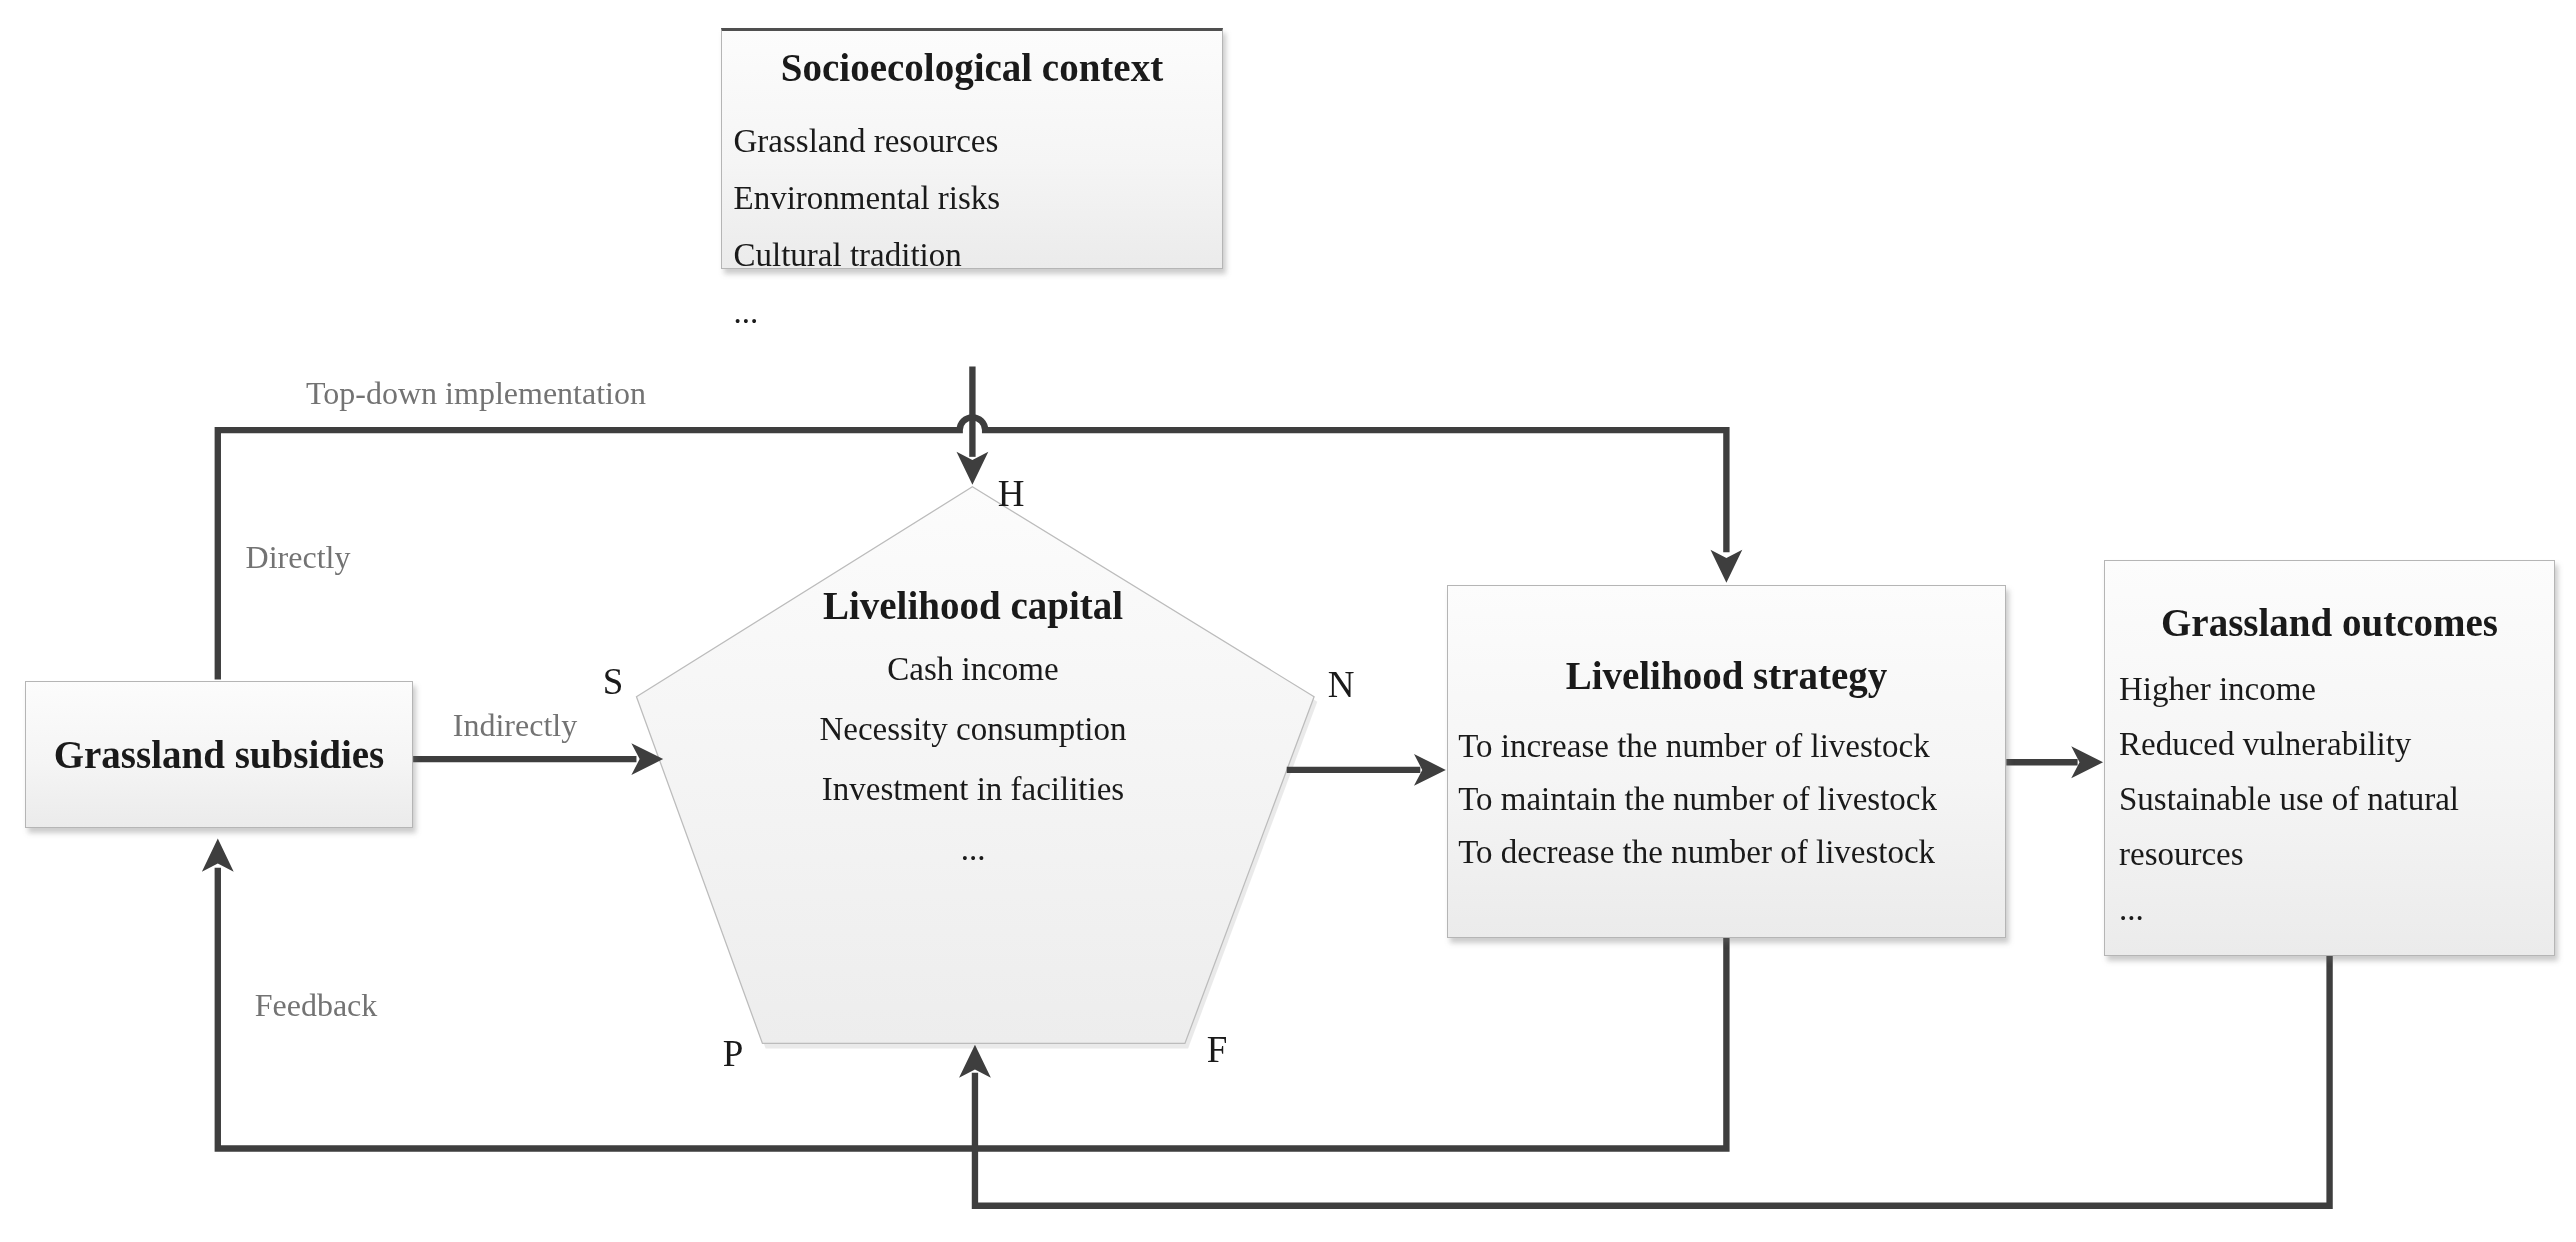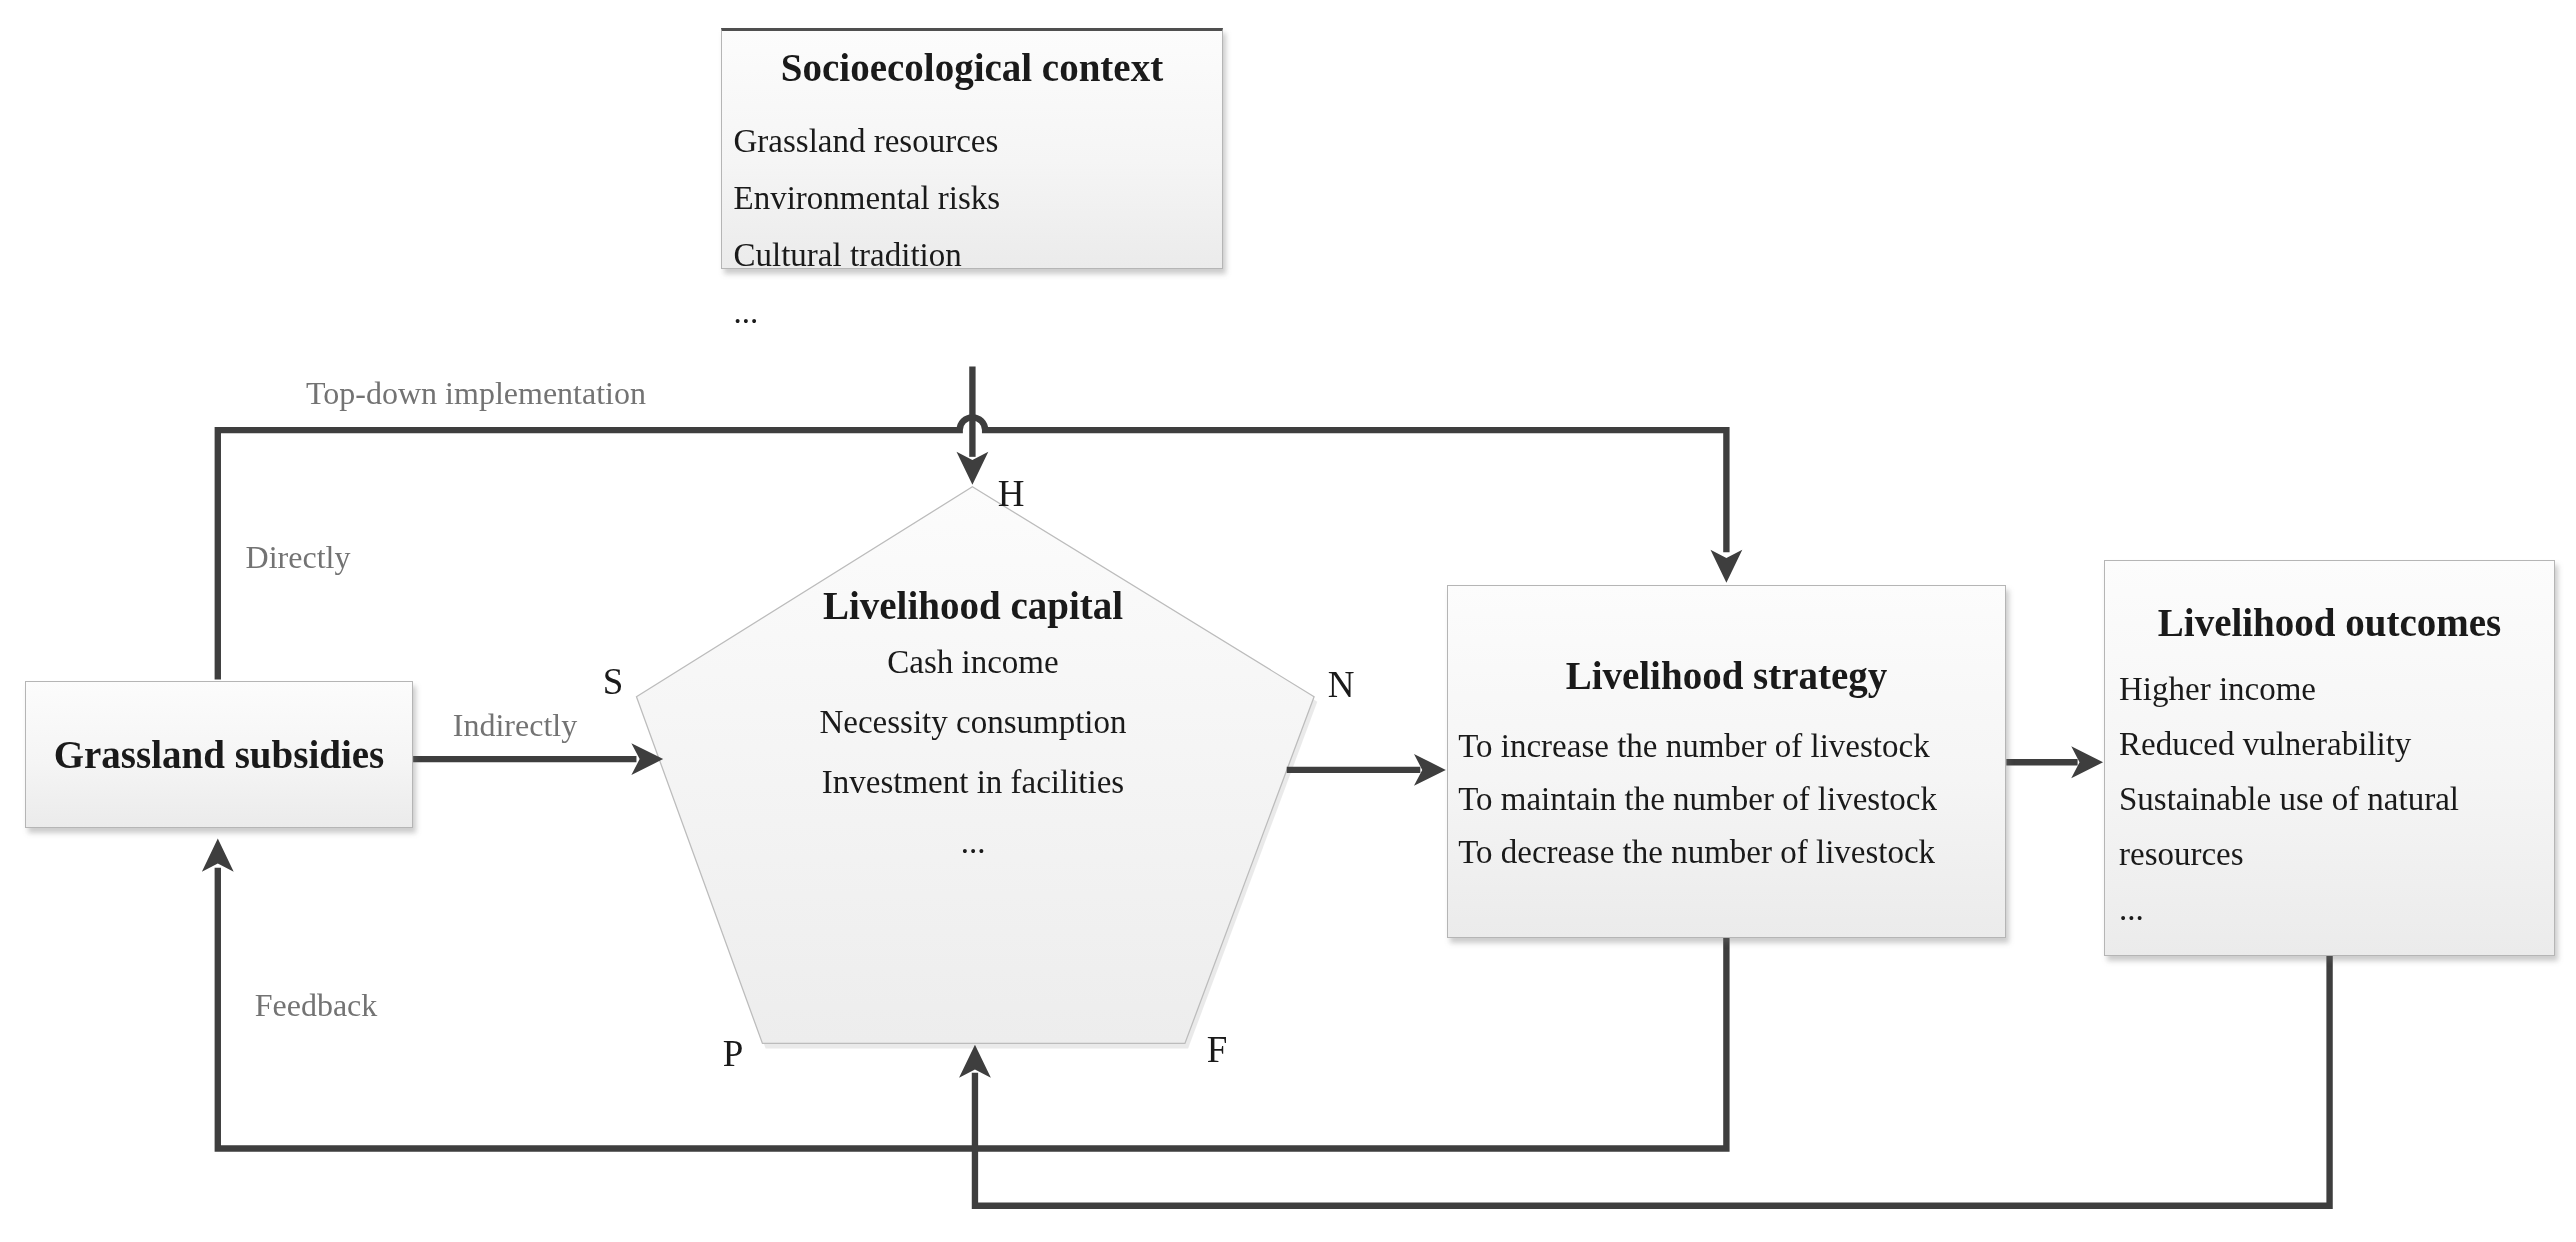--- a/index.html
+++ b/index.html
@@ -61,21 +61,21 @@
     left: 2104px; top: 560px; width: 451px; height: 396px;
     padding: 38px 14px 0 14px;
   }
   #outcomes-box .box-title { margin-bottom: 15.3px; }
   #outcomes-box .box-items { line-height: 55px; }
   #pentagon-text {
     position: absolute;
     left: 725px; top: 582px; width: 496px;
     text-align: center;
   }
-  #pentagon-text .box-title { margin-bottom: 2px; }
+  #pentagon-text .box-title { margin-bottom: 9px; }
   #pentagon-text .box-items { line-height: 60px; }
   .edge-label {
     position: absolute;
     font-size: 32px;
     white-space: nowrap;
     transform: translate(-50%, -50%);
     color: #737373;
   }
   .vertex-label {
     position: absolute;
@@ -155,21 +155,21 @@
   <div class="node-box" id="strategy-box">
     <div class="box-title">Livelihood strategy</div>
     <div class="box-items">
       <div class="item">To increase the number of livestock</div>
       <div class="item">To maintain the number of livestock</div>
       <div class="item">To decrease the number of livestock</div>
     </div>
   </div>
 
   <div class="node-box" id="outcomes-box">
-    <div class="box-title">Livelihood outcomes</div>
+    <div class="box-title">Grassland outcomes</div>
     <div class="box-items">
       <div class="item">Higher income</div>
       <div class="item">Reduced vulnerability</div>
       <div class="item">Sustainable use of natural resources</div>
       <div class="item">...</div>
     </div>
   </div>
 
   <div class="edge-label" style="left:476px; top:393px;">Top-down implementation</div>
   <div class="edge-label" style="left:298px; top:557px;">Directly</div>

